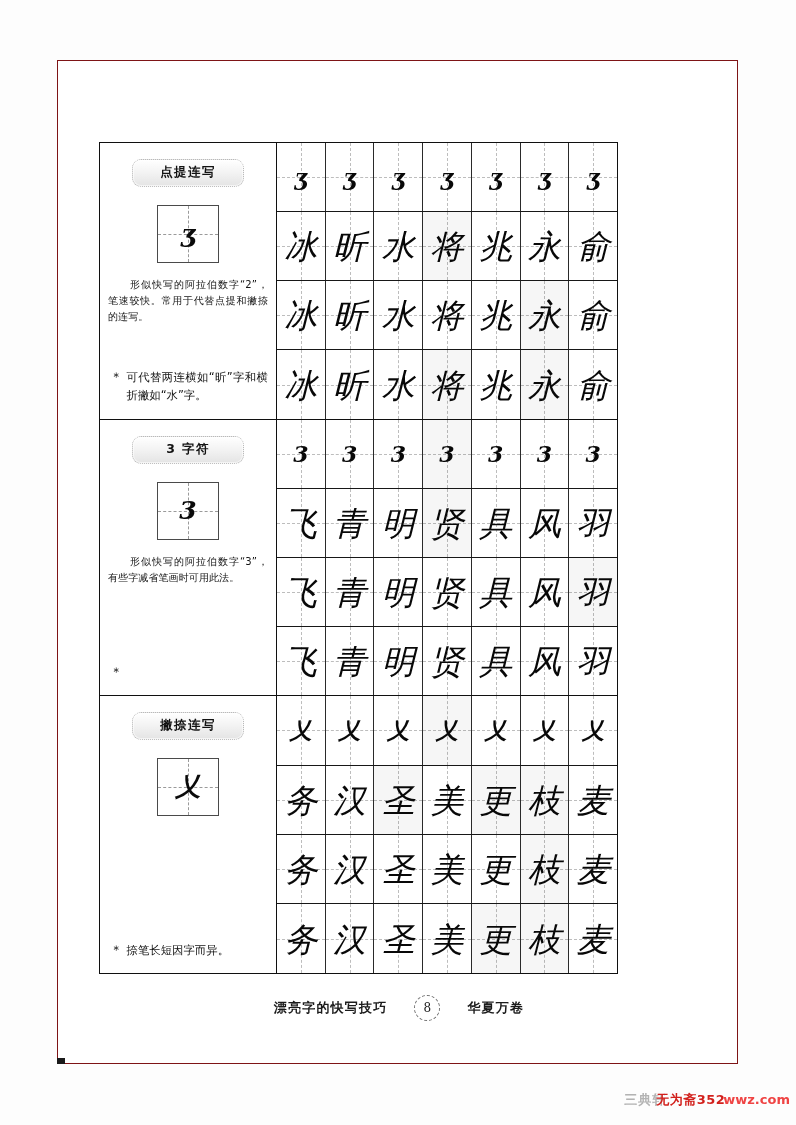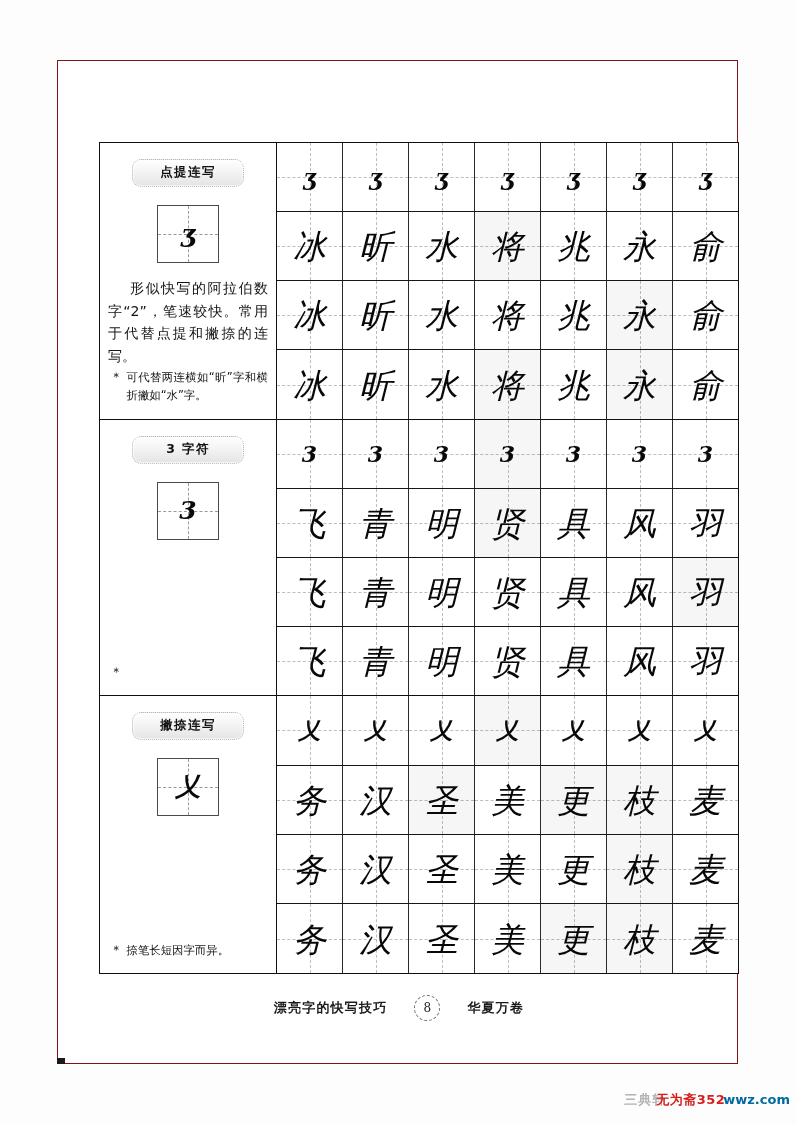--- a/index.html
+++ b/index.html
@@ -28,21 +28,21 @@
     position: absolute;
     width: 8px; height: 6px;
     background: #1a1a1a;
   }
   .corner-mark.bl { left: 57px; top: 1058px; }
 
   
   .table-frame {
     position: absolute;
     left: 99px; top: 142px;
-    width: 640px; height: 832px;
+    width: 519px; height: 832px;
     border: 1.6px solid #101010;
     background: #ffffff;
   }
 
   
   .section {
     position: relative;
     display: flex;
     height: 276.6px;
     border-bottom: 1.4px solid #101010;
@@ -114,21 +114,21 @@
     font-weight: bold;
     font-style: italic;
     color: #0a0a0a;
     z-index: 2;
     line-height: 1;
   }
 
   
   .desc {
     margin-top: 14px;
-    font-size: 14px;
+    font-size: 10px;
     line-height: 1.62;
     color: #141414;
     text-indent: 22px;
     text-align: justify;
     letter-spacing: 0.1px;
   }
 
   
   .note {
     position: absolute;
@@ -243,21 +243,21 @@
     color: #b3b3b3;
     letter-spacing: 1px;
   }
   .wm-red {
     color: #d2201c;
     letter-spacing: 0.5px;
     margin-left: -10px;
     text-align: right;
   }
   .wm-gray2 {
-    color: #0369a1;
+    color: #ef4444;
     margin-left: -2px;
   }
 </style>
 </head>
 <body>
 
 <div id="page">
 
   <div class="red-frame"></div>
   <div class="corner-mark bl"></div>
@@ -440,20 +440,21 @@
     <div class="section">
       <div class="left-col">
         <div class="badge-wrap">
           <div class="badge">3 字符</div>
         </div>
         <div class="demo-wrap">
           <div class="demo-box">
             <div class="demo-glyph">3</div>
           </div>
         </div>
+        <div class="desc">形似快写的阿拉伯数字“3”，有些字减省笔画时可用此法。</div>
         <div class="note">
           <span class="star">＊</span>
         </div>
       </div>
 
       <div class="grid-col">
         <div class="grid-row row-stroke">
           <div class="cell">
               <div class="v-guide"></div>
               <div class="h-guide"></div>

